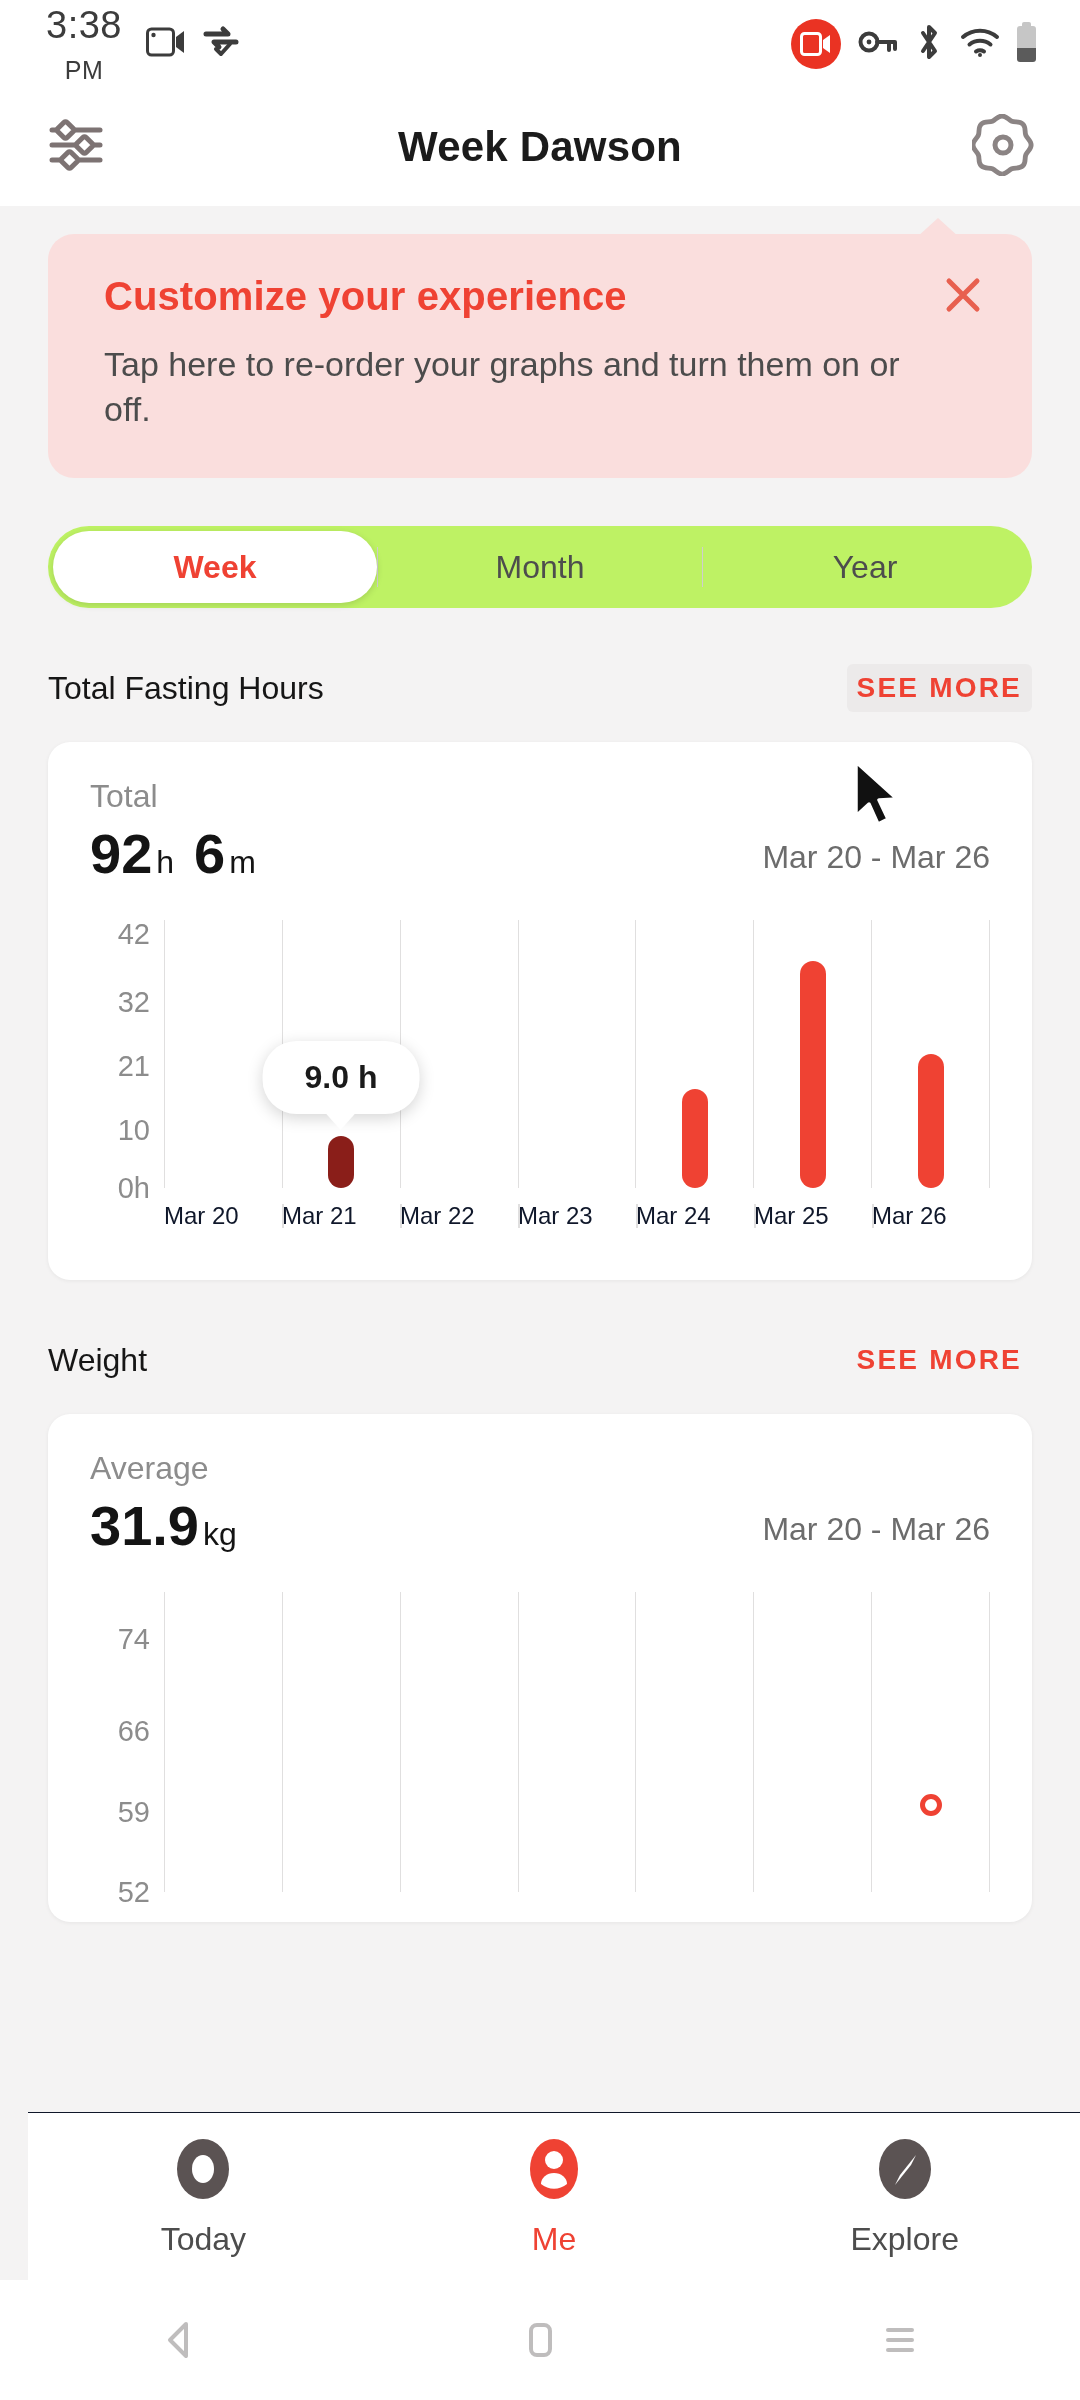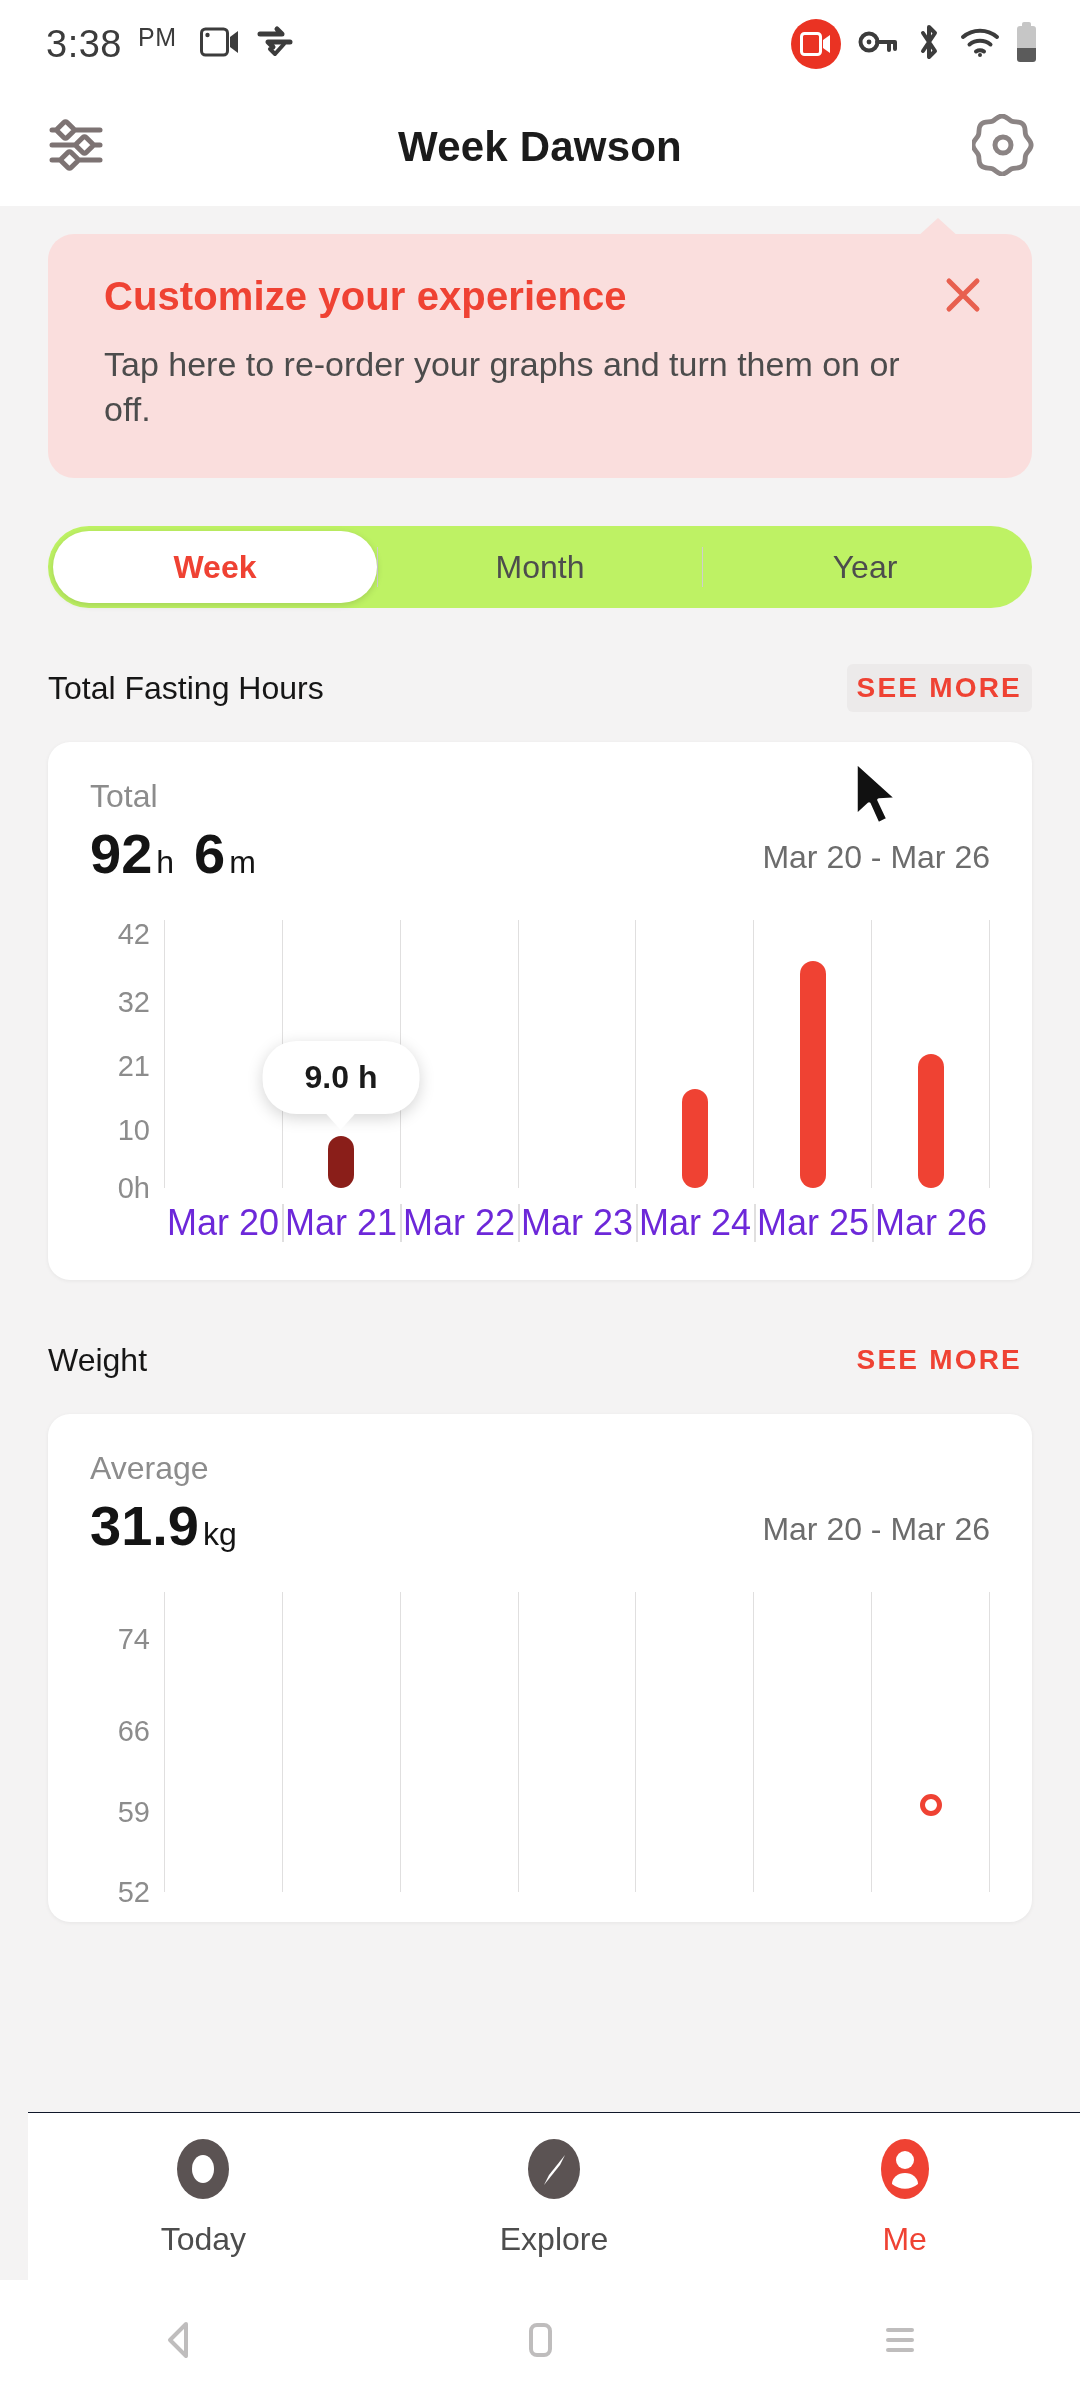--- a/index.html
+++ b/index.html
@@ -18,21 +18,21 @@
 
   
   .statusbar {
     height: 88px; background: #ffffff;
     display: flex; align-items: center;
     padding: 0 44px 0 46px;
     flex: 0 0 auto;
   }
   .sb-time {
     font-size: 38px; font-weight: 400; color: #3c3c3c;
-    letter-spacing: 0.5px; display: flex; align-items: flex-start; gap: 16px;
+    letter-spacing: 0.5px; display: flex; align-items: center; gap: 9px; flex-direction: column;
   }
   .sb-time .ampm { font-size: 25px; font-weight: 400; }
   .sb-left-icons { display: flex; align-items: center; gap: 16px; margin-left: 24px; }
   .sb-right { margin-left: auto; display: flex; align-items: center; gap: 17px; }
   .sb-ico { display: block; }
   .rec-badge {
     width: 50px; height: 50px; border-radius: 50%;
     background: #ea3323; display: flex; align-items: center; justify-content: center;
   }
   .batt {
@@ -155,21 +155,21 @@
     flex: 1; position: relative; border-left: 1.5px solid #e0dfdf;
   }
   .col:last-child { border-right: 1.5px solid #e0dfdf; }
   .bar {
     position: absolute; left: 50%; transform: translateX(-50%);
     width: 26px; border-radius: 13px; background: #ef4233; bottom: 0;
   }
   .bar.selected { background: #8a1e19; }
   .x-axis { display: flex; margin-top: 10px; }
   .x-lab {
-    flex: 1; text-align: center; font-size: 36px; color: #6d28d9;
+    flex: 1; text-align: left; font-size: 24px; color: #0f172a;
     font-weight: 500; position: relative; padding: 4px 0;
   }
   .x-lab + .x-lab::before {
     content: ""; position: absolute; left: 0; top: 6px; bottom: 6px;
     width: 1.5px; background: #e0dfdf;
   }
 
   .tooltip {
     position: absolute; background: #ffffff; border-radius: 34px;
     box-shadow: 0 4px 16px rgba(0,0,0,0.17);
@@ -431,38 +431,38 @@
   <div class="bottomnav">
     <div class="navitem">
       <span>
         <svg width="68" height="68" viewBox="0 0 68 68">
           <ellipse cx="34" cy="34" rx="26" ry="30" fill="#5b5353"></ellipse>
           <ellipse cx="34" cy="34" rx="11" ry="14" fill="#ffffff"></ellipse>
         </svg>
       </span>
       <span class="navlabel">Today</span>
     </div>
-    <div class="navitem">
-      <span>
-        <svg width="68" height="68" viewBox="0 0 68 68">
-          <ellipse cx="34" cy="34" rx="26" ry="30" fill="#5b5353"></ellipse>
-          <path d="M45 20 L29 40 L24 50 L40 30 Z" fill="#ffffff"></path>
-        </svg>
-      </span>
-      <span class="navlabel">Explore</span>
-    </div>
     <div class="navitem active">
       <span>
         <svg width="68" height="68" viewBox="0 0 68 68">
           <ellipse cx="34" cy="34" rx="24" ry="30" fill="#ef4233"></ellipse>
           <circle cx="34" cy="25" r="9" fill="#ffffff"></circle>
           <path d="M34 38 a13 11 0 0 1 13 11 a24 30 0 0 1 -26 0 a13 11 0 0 1 13 -11 Z" fill="#ffffff"></path>
         </svg>
       </span>
       <span class="navlabel">Me</span>
+    </div>
+    <div class="navitem">
+      <span>
+        <svg width="68" height="68" viewBox="0 0 68 68">
+          <ellipse cx="34" cy="34" rx="26" ry="30" fill="#5b5353"></ellipse>
+          <path d="M45 20 L29 40 L24 50 L40 30 Z" fill="#ffffff"></path>
+        </svg>
+      </span>
+      <span class="navlabel">Explore</span>
     </div>
   </div>
 
   <div class="androidnav">
     <div class="anav">
       <svg width="52" height="52" viewBox="0 0 52 52">
         <path d="M32 10 L16 26 L32 42 Z" fill="none" stroke="#bfbdbd" stroke-width="4" stroke-linejoin="round"></path>
       </svg>
     </div>
     <div class="anav">

